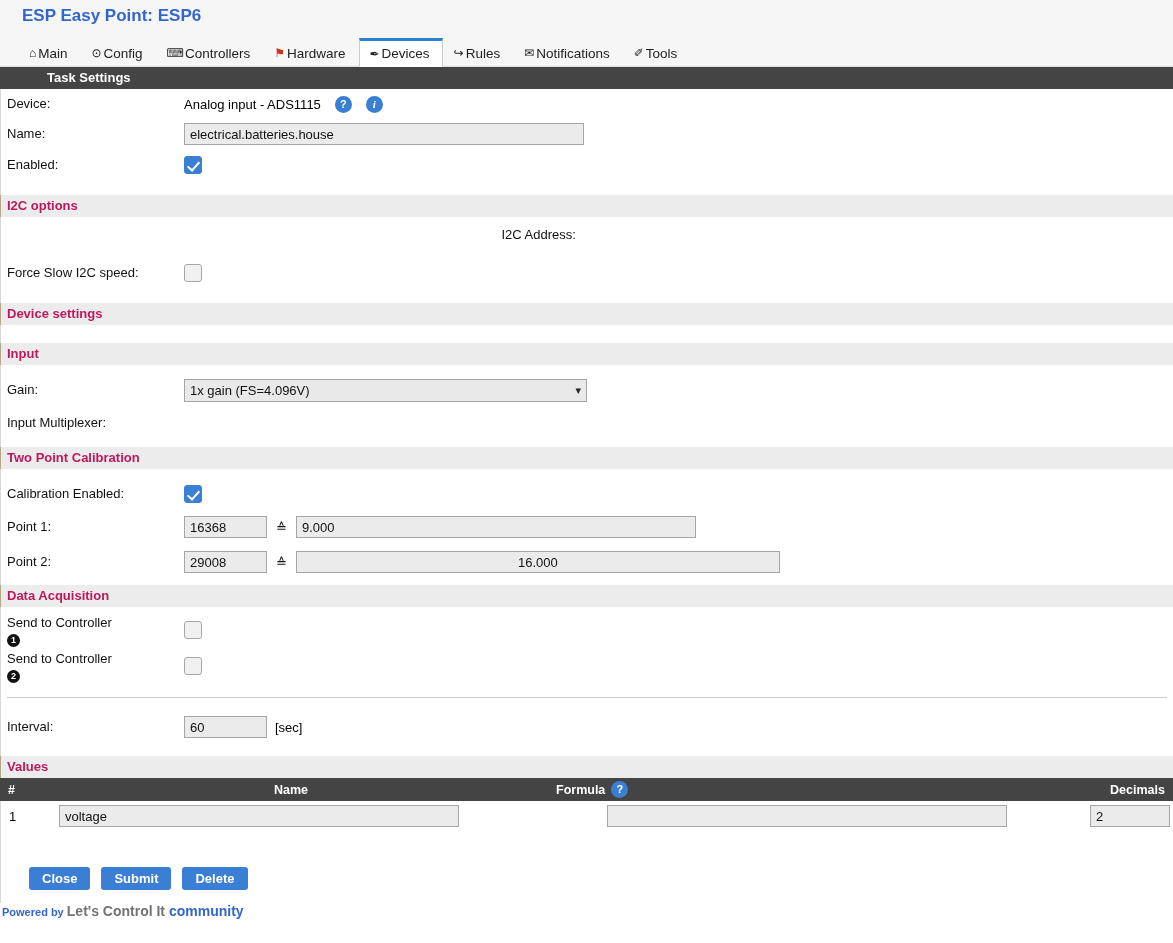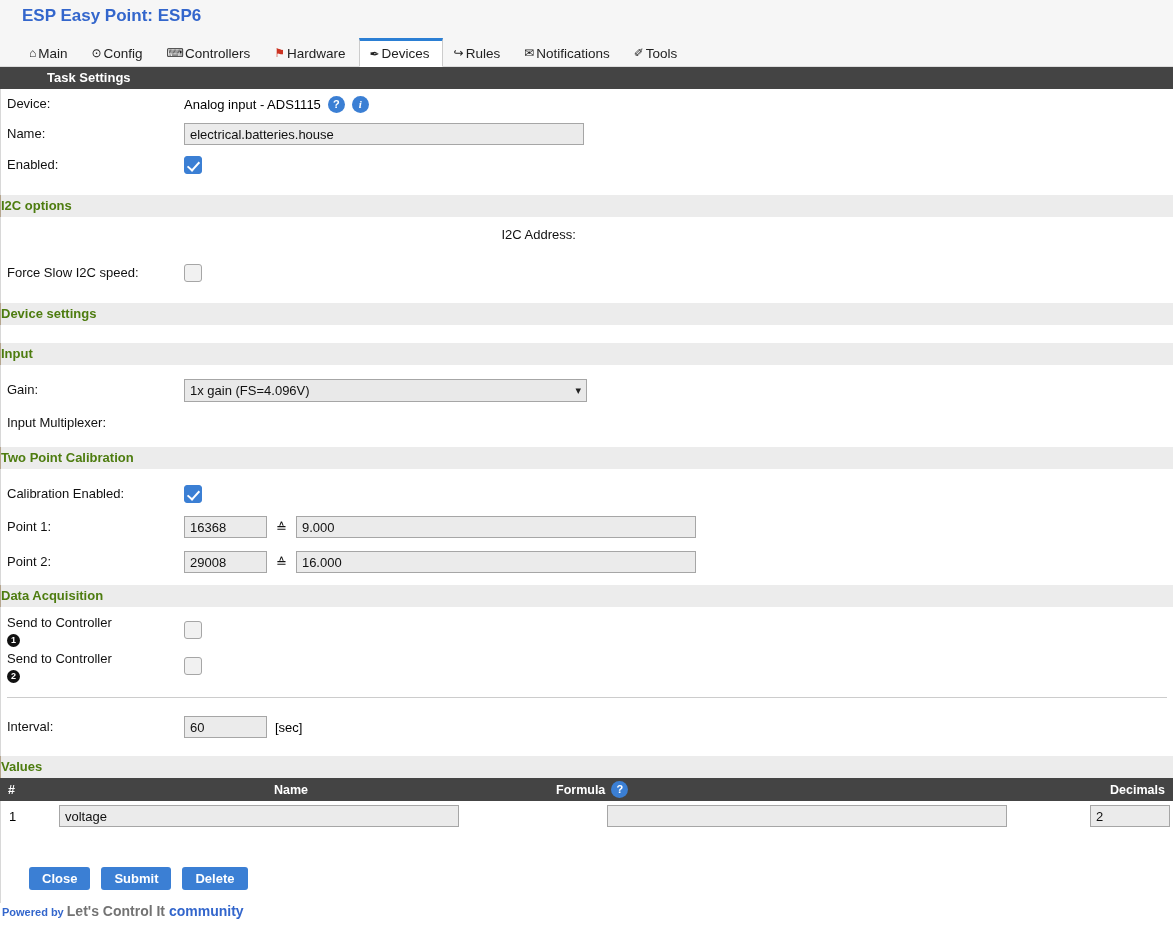--- a/index.html
+++ b/index.html
@@ -103,23 +103,24 @@
     color: #111111;
     line-height: 16px;
   }
   .row .fld { flex: 1 1 auto; display: flex; align-items: center; }
 
   .section-head {
     background: #ececec;
     border-left: 1px solid #b5a58e;
     font-weight: bold;
     font-size: 13px;
-    color: #4d7c0f;
+    color: #be185d;
     height: 22px;
     line-height: 22px;
+    padding-left: 6px;
   }
   .spacer-white { height: 18px; border-left: 1px solid #d8d8d8; background:#fff; }
   .spacer-white.s10 { height: 10px; }
   .spacer-white.s14 { height: 14px; }
   .spacer-white.s6 { height: 6px; }
 
   
   input.txt, select.sel {
     font-family: "Liberation Sans", sans-serif;
     font-size: 13px;
@@ -311,21 +312,21 @@
     </div>
   </div>
 </div>
 
 <div id="content">
 
   <div class="darkbar">Task Settings</div>
 
   <div class="row" style="height:28px;">
     <div class="lbl">Device:</div>
-    <div class="fld" style="gap:7px;">
+    <div class="fld" style="gap:14px;">
       <span>Analog input - ADS1115</span>
       <span class="circ-icon q">?</span>
       <span class="circ-icon i">i</span>
     </div>
   </div>
 
   <div class="row" style="height:30px;">
     <div class="lbl">Name:</div>
     <div class="fld">
       <input class="txt" style="width: 400px;" value="electrical.batteries.house">
@@ -390,21 +391,21 @@
       <input class="txt" style="width: 83px;" value="16368">
       <span class="eq">≙</span>
       <input class="txt" style="width: 400px;" value="9.000">
     </div>
   </div>
   <div class="row" style="height:34px;">
     <div class="lbl">Point 2:</div>
     <div class="fld">
       <input class="txt" style="width: 83px;" value="29008">
       <span class="eq">≙</span>
-      <input class="txt" style="width: 400px;" value="16.000">
+      <input class="txt" style="width: 484px; text-align: center;" value="16.000">
     </div>
   </div>
 
   <div class="spacer-white s6"></div>
 
   <div class="section-head">Data Acquisition</div>
   <div class="spacer-white s6"></div>
 
   <div class="row" style="height:38px;align-items:flex-start;padding-top:2px;">
     <div class="lbl">

